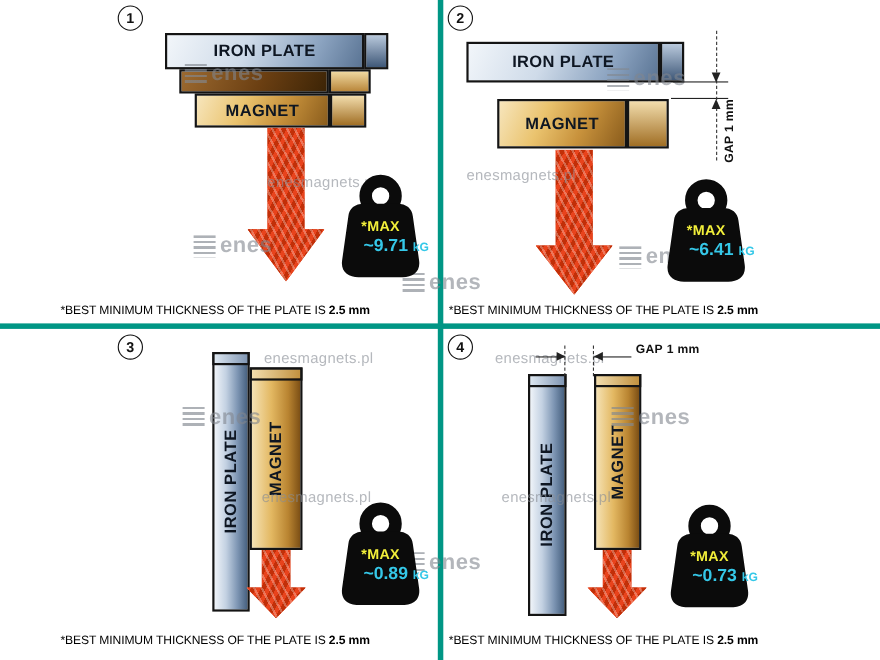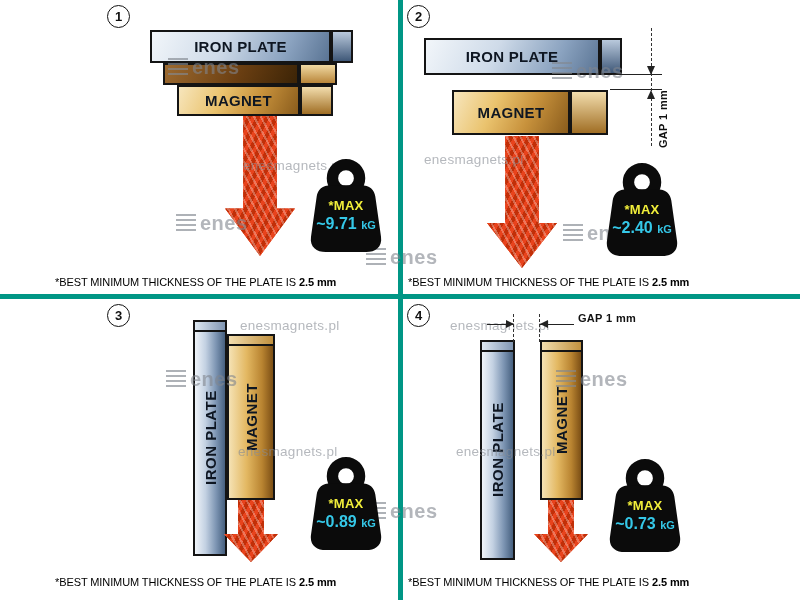--- a/index.html
+++ b/index.html
@@ -28,21 +28,21 @@
   .cap-top.cmagnet{background:linear-gradient(90deg,#f2ddad,#c1913f);}
   .arrow{position:absolute;z-index:3;background-color:#d63b12;
          background-image:repeating-linear-gradient(62deg,rgba(255,255,255,.28) 0 2px,rgba(255,255,255,0) 2px 6px),
                           repeating-linear-gradient(118deg,#e8431c 0 4px,#c22f08 4px 8px);}
   .arrow.big{clip-path:polygon(26% 0,74% 0,74% 66%,100% 66%,50% 100%,0 66%,26% 66%);}
   .arrow.small{clip-path:polygon(26% 0,74% 0,74% 55%,100% 55%,50% 100%,0 55%,26% 55%);}
   .weight{position:absolute;width:88px;height:105px;z-index:6;}
   .weight svg{position:absolute;left:0;top:0;}
   .w-max{position:absolute;left:0;top:40px;width:100%;text-align:center;font-size:13px;font-weight:bold;
          color:#f2ef3a;z-index:2;letter-spacing:.3px;}
-  .w-val{position:absolute;left:0;top:57px;width:100%;text-align:center;font-size:16px;font-weight:bold;
+  .w-val{position:absolute;left:0;top:57px;width:100%;text-align:right;font-size:16px;font-weight:bold;
          color:#35c8e8;z-index:2;}
   .w-val .unit{font-size:11px;}
   .footnote{position:absolute;font-size:11px;color:#000;z-index:5;letter-spacing:-0.1px;}
   .wm-site{position:absolute;font-size:13.5px;color:rgba(135,140,148,.62);z-index:4;letter-spacing:.3px;}
   .wm-logo{position:absolute;display:flex;align-items:center;z-index:4;}
   .wm-mark{display:inline-block;width:20px;height:20px;margin-right:4px;
            background:repeating-linear-gradient(180deg,rgba(130,136,144,.65) 0 2px,rgba(0,0,0,0) 2px 5px);}
   .wm-word{font-size:20px;font-weight:bold;color:rgba(128,134,142,.6);letter-spacing:.5px;}
   .dim-line-h{position:absolute;border-top:1.3px solid #222;z-index:5;height:0;}
   .dim-dash-v{position:absolute;border-left:1.3px dashed #333;z-index:5;width:0;}
@@ -105,21 +105,21 @@
   <div class="gap-label-v" style="left:657px;top:64px;height:84px;">
     <span>GAP</span>&nbsp;<span>1 mm</span>
   </div>
   <div class="arrow big" style="left:487px;top:136px;width:70px;height:132px;"></div>
   <div class="weight" style="left:598px;top:162px;">
     <svg width="88" height="105" viewBox="0 0 100 120">
       <circle cx="50" cy="23" r="15.5" fill="none" stroke="#0b0b0b" stroke-width="13"></circle>
       <path d="M33,31 h34 c10,0 15.5,5 16.5,13 l6.5,46 c1.7,12 -6.5,17.5 -17,17.5 H27 c-10.5,0 -18.7,-5.5 -17,-17.5 l6.5,-46 C17.5,36 23,31 33,31 z" fill="#0b0b0b"></path>
     </svg>
     <div class="w-max">*MAX</div>
-    <div class="w-val"><span>~2.40</span>&nbsp;<span class="unit">kG</span></div>
+    <div class="w-val"><span>~6.41</span>&nbsp;<span class="unit">kG</span></div>
   </div>
   <div class="footnote" style="left:408px;top:276px;width:300px;">
     <span>*BEST MINIMUM THICKNESS OF THE PLATE IS</span>&nbsp;<b>2.5 mm</b>
   </div>
 
   <div class="panel-num" style="left:107px;top:304px;">3</div>
   <div class="box plate-v" style="left:193px;top:320px;width:34px;height:236px;">
     <div class="cap-top cplate"></div>
     <div class="vlabel">IRON PLATE</div>
   </div>

